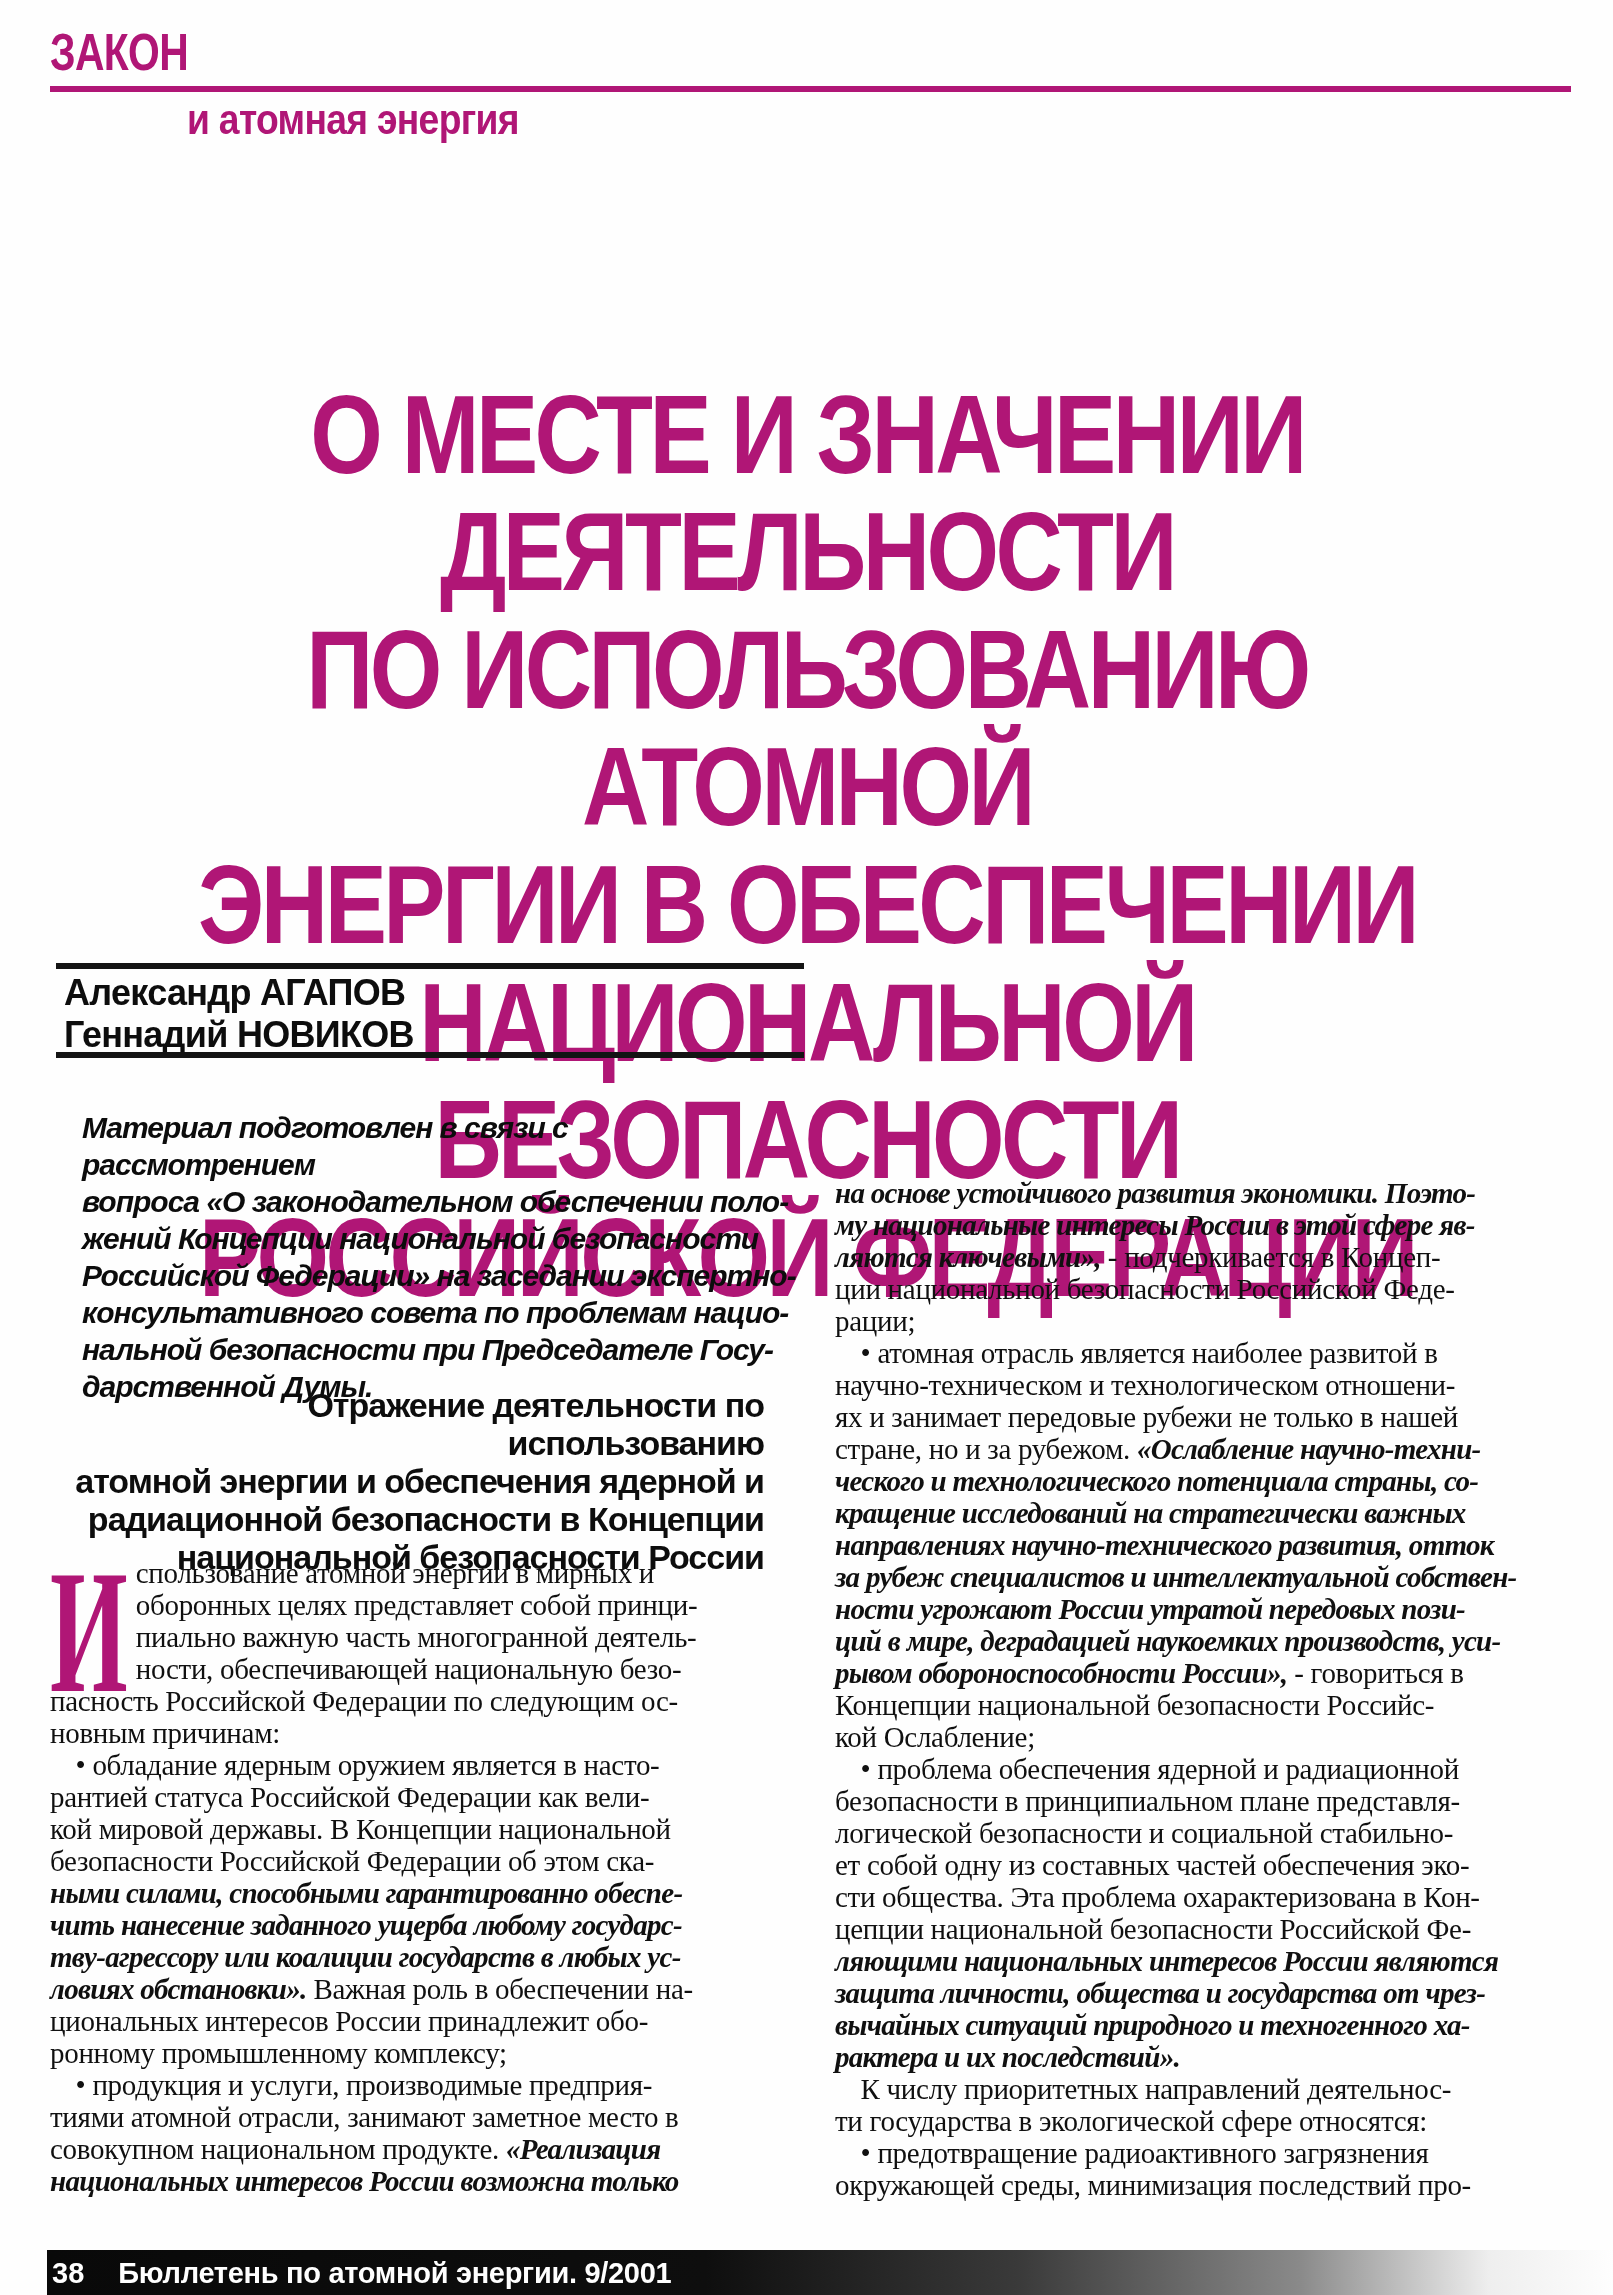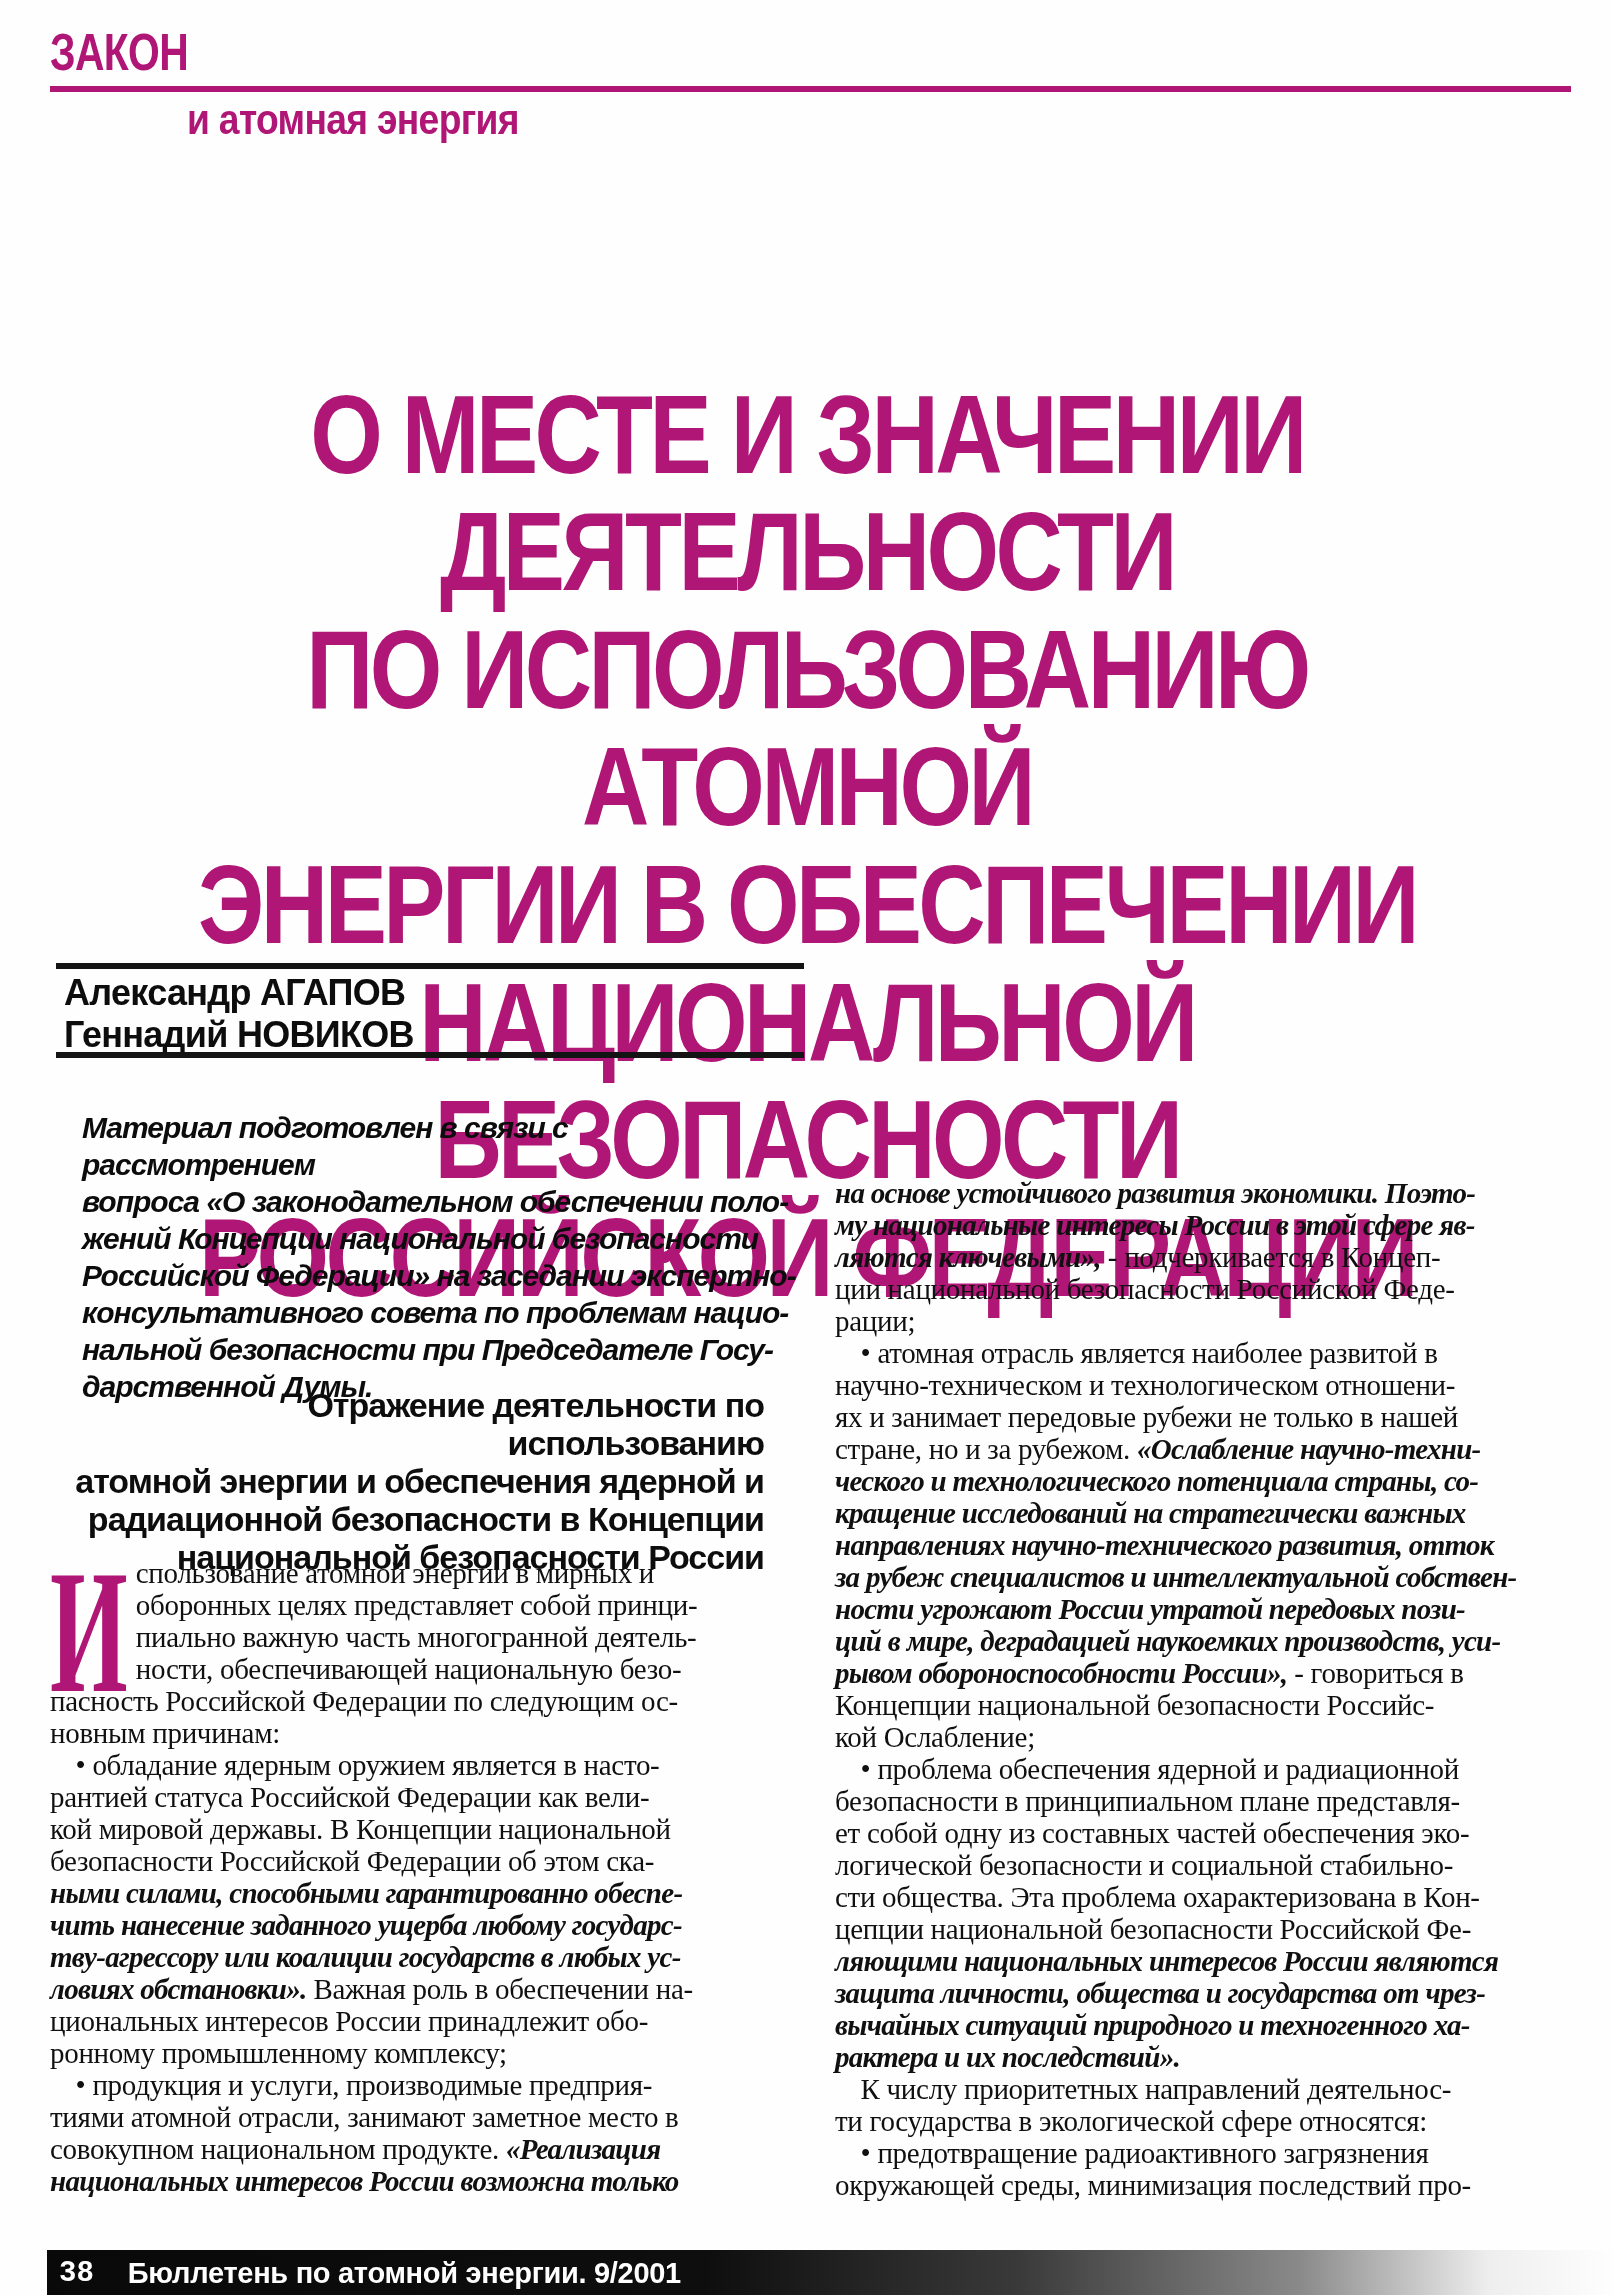--- a/index.html
+++ b/index.html
@@ -67,21 +67,21 @@
     transform:scale(.78,1.38);transform-origin:0 8%;
   }
 
   
   .footer-bar{
     left:47px;top:2250px;width:1567px;height:46px;
     background:linear-gradient(90deg,#090909 0%,#0e0e0e 42%,#3a3a3a 62%,#8a8a8a 80%,rgba(190,190,190,.25) 92%,rgba(255,255,255,0) 100%);
     display:flex;align-items:center;color:#ffffff;
     font-family:"Liberation Sans",sans-serif;font-weight:800;font-size:29px;
   }
-  .footer-page{padding-left:12px;font-family:Liberation Mono, monospace;}
+  .footer-page{padding-left:5px;}
   .footer-text{padding-left:34px;letter-spacing:-0.3px;}
 </style>
 </head>
 <body>
 
 <div id="page">
 
   <div class="abs masthead-title">ЗАКОН</div>
   <div class="abs masthead-rule"></div>
   <div class="abs masthead-subtitle">и атомная энергия</div>
@@ -148,22 +148,22 @@
       <div class="bl"><span class="q">кращение исследований на стратегически важных</span></div>
       <div class="bl"><span class="q">направлениях научно-технического развития, отток</span></div>
       <div class="bl"><span class="q">за рубеж специалистов и интеллектуальной собствен-</span></div>
       <div class="bl"><span class="q">ности угрожают России утратой передовых пози-</span></div>
       <div class="bl"><span class="q">ций в мире, деградацией наукоемких производств, уси-</span></div>
       <div class="bl"><span class="q">рывом обороноспособности России»,</span><span class="r"> - говориться в</span></div>
       <div class="bl"><span class="r">Концепции национальной безопасности Российс-</span></div>
       <div class="bl"><span class="r">кой Ослабление;</span></div>
       <div class="bl ind"><span class="r">• проблема обеспечения ядерной и радиационной</span></div>
       <div class="bl"><span class="r">безопасности в принципиальном плане представля-</span></div>
+      <div class="bl"><span class="r">логической безопасности и социальной стабильно-</span></div>
       <div class="bl"><span class="r">ет собой одну из составных частей обеспечения эко-</span></div>
-      <div class="bl"><span class="r">логической безопасности и социальной стабильно-</span></div>
       <div class="bl"><span class="r">сти общества. Эта проблема охарактеризована в Кон-</span></div>
       <div class="bl"><span class="r">цепции национальной безопасности Российской Фе-</span></div>
       <div class="bl"><span class="q">ляющими национальных интересов России являются</span></div>
       <div class="bl"><span class="q">защита личности, общества и государства от чрез-</span></div>
       <div class="bl"><span class="q">вычайных ситуаций природного и техногенного ха-</span></div>
       <div class="bl"><span class="q">рактера и их последствий».</span></div>
       <div class="bl ind"><span class="r">К числу приоритетных направлений деятельнос-</span></div>
       <div class="bl"><span class="r">ти государства в экологической сфере относятся:</span></div>
       <div class="bl ind"><span class="r">• предотвращение радиоактивного загрязнения</span></div>
       <div class="bl"><span class="r">окружающей среды, минимизация последствий про-</span></div>

